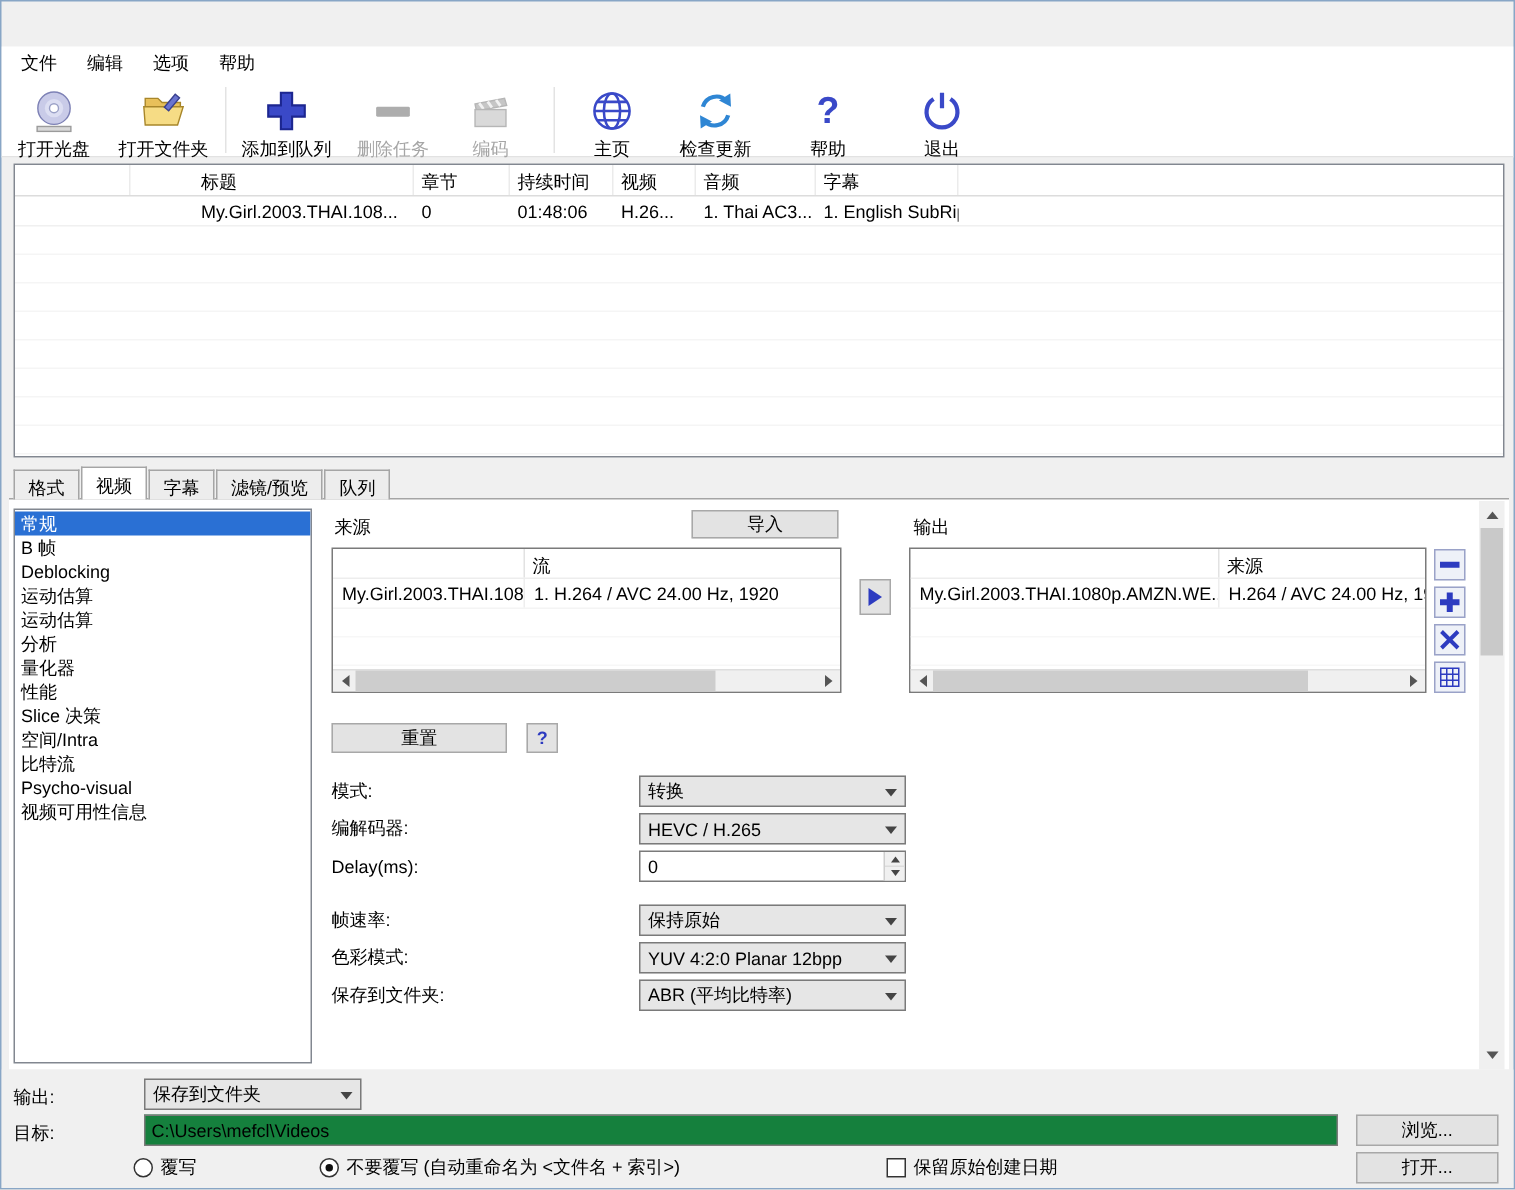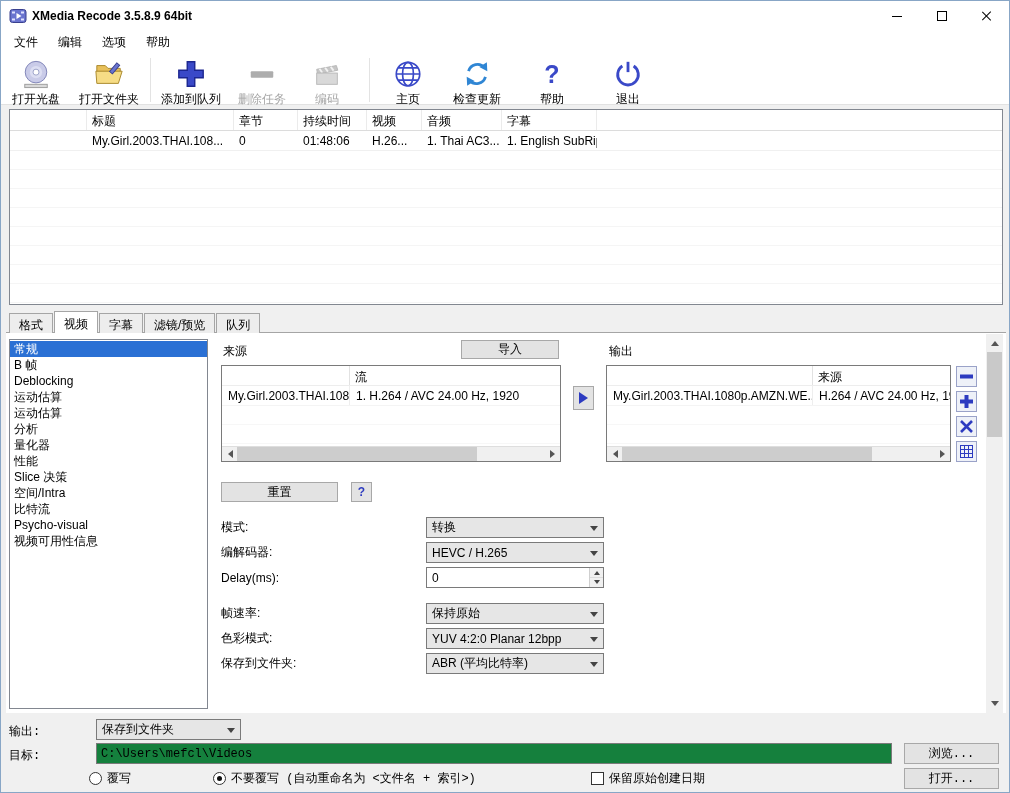--- a/index.html
+++ b/index.html
@@ -34,21 +34,21 @@
   .tool-sep { width:1px; background:#e3e3e3; height:44px; }
   .help-q { font-size:25px; font-weight:bold; color:#3a49c8; line-height:30px; }
 
   
   .file-table { position:absolute; left:8px; top:108px; width:994px; height:196px; background:#fff; border:1px solid #828790; overflow:hidden; }
   .ft-header { display:flex; height:21px; border-bottom:1px solid #dcdcdc; background:#fff; }
   .ft-hcell { padding:3px 0 0 5px; border-right:1px solid #ebebeb; white-space:nowrap; overflow:hidden; }
   .ft-row { display:flex; height:20px; border-bottom:1px solid #f0f0f0; }
   .ft-cell { padding:3px 0 0 5px; white-space:nowrap; overflow:hidden; }
   .ft-empty { height:19px; border-bottom:1px solid #f5f5f5; }
-  .c0{width:77px;} .c1{width:147px;} .c2{width:64px;} .c3{width:69px;} .c4{width:55px;} .c5{width:80px;} .c6{width:95px;}
+  .c0{width:77px;} .c1{width:147px;margin-left:42px;} .c2{width:64px;} .c3{width:69px;} .c4{width:55px;} .c5{width:80px;} .c6{width:95px;}
 
   
   .tabbar { position:absolute; left:8px; top:310px; height:22px; display:flex; align-items:flex-end; z-index:3; }
   .tab { height:20px; padding:3px 9px 0; background:#ededed; border:1px solid #a5a5a5; border-bottom:none; margin-right:1px; white-space:nowrap; }
   .tab.active { height:22px; background:#fff; padding-top:4px; z-index:4; }
 
   
   .tab-panel { position:absolute; left:5px; top:331px; width:1000px; height:381px; background:#fff; border-top:1px solid #a5a5a5; }
 
   
@@ -102,58 +102,36 @@
 
   
   .vscroll { position:absolute; left:980px; top:1px; width:17px; height:379px; background:#f0f0f0; }
   .vs-btn { width:17px; height:17px; display:flex; align-items:center; justify-content:center; }
   .vs-btn.down { position:absolute; bottom:0; }
   .tri-up { width:0; height:0; border:4px solid transparent; border-bottom:5px solid #555; margin-bottom:2px; }
   .tri-down { width:0; height:0; border:4px solid transparent; border-top:5px solid #555; margin-top:2px; }
   .vs-thumb { position:absolute; left:1px; top:18px; width:15px; height:85px; background:#c9c9c9; }
 
   
-  .bottombar { position:absolute; left:0; top:712px; width:1010px; height:81px; background:#f0f0f0;font-family:Liberation Mono, monospace; }
+  .bottombar { position:absolute; left:0; top:712px; width:1010px; height:81px; background:#f0f0f0; }
   .b-label { position:absolute; white-space:nowrap; }
   .mode-combo { position:absolute; left:95px; top:6px; width:145px; }
   .path-input { position:absolute; left:95px; top:30px; width:796px; height:21px; background:#15803d; border:1px solid #7a7a7a; padding:3px 0 0 4px; white-space:nowrap; overflow:hidden; }
   .browse-btn { position:absolute; left:903px; top:30px; width:95px; height:21px; }
   .open-btn { position:absolute; left:903px; top:55px; width:95px; height:21px; }
   .choice { position:absolute; display:flex; align-items:center; gap:5px; white-space:nowrap; }
   .radio-circle { width:13px; height:13px; border:1px solid #333; border-radius:50%; background:#fff; position:relative; flex:none; }
   .radio-circle.checked::after { content:""; position:absolute; left:3px; top:3px; width:5px; height:5px; border-radius:50%; background:#111; }
   .checkbox-sq { width:13px; height:13px; border:1px solid #333; background:#fff; flex:none; }
 </style>
 </head>
 <body>
 
 <div class="window">
 
-  <div class="titlebar">
-    <svg class="app-icon" viewBox="0 0 18 18">
-      <rect x="1" y="2.5" width="16" height="13" rx="2.5" fill="#6a74cf" stroke="#3a418f"></rect>
-      <rect x="3" y="4.5" width="3" height="2" fill="#dfe2ff"></rect>
-        <rect x="3" y="11.5" width="3" height="2" fill="#dfe2ff"></rect>
-      <rect x="12" y="4.5" width="3" height="2" fill="#dfe2ff"></rect>
-        <rect x="12" y="11.5" width="3" height="2" fill="#dfe2ff"></rect>
-      <polygon points="7.5,6 12.5,9 7.5,12" fill="#ffffff"></polygon>
-    </svg>
-    <span class="title-text">XMedia Recode 3.5.8.9 64bit</span>
-    <div class="win-controls">
-      <div class="win-btn">
-          <span class="glyph-min"></span>
-        </div>
-      <div class="win-btn">
-          <span class="glyph-max"></span>
-        </div>
-      <div class="win-btn">
-          <span class="glyph-close"></span>
-        </div>
-    </div>
-  </div>
 
   <div class="menubar">
     <span class="menu-item">文件</span>
     <span class="menu-item">编辑</span>
     <span class="menu-item">选项</span>
     <span class="menu-item">帮助</span>
   </div>
 
   <div class="toolbar">
     <div class="tool-item" style="margin-left:6px;width:58px;">

